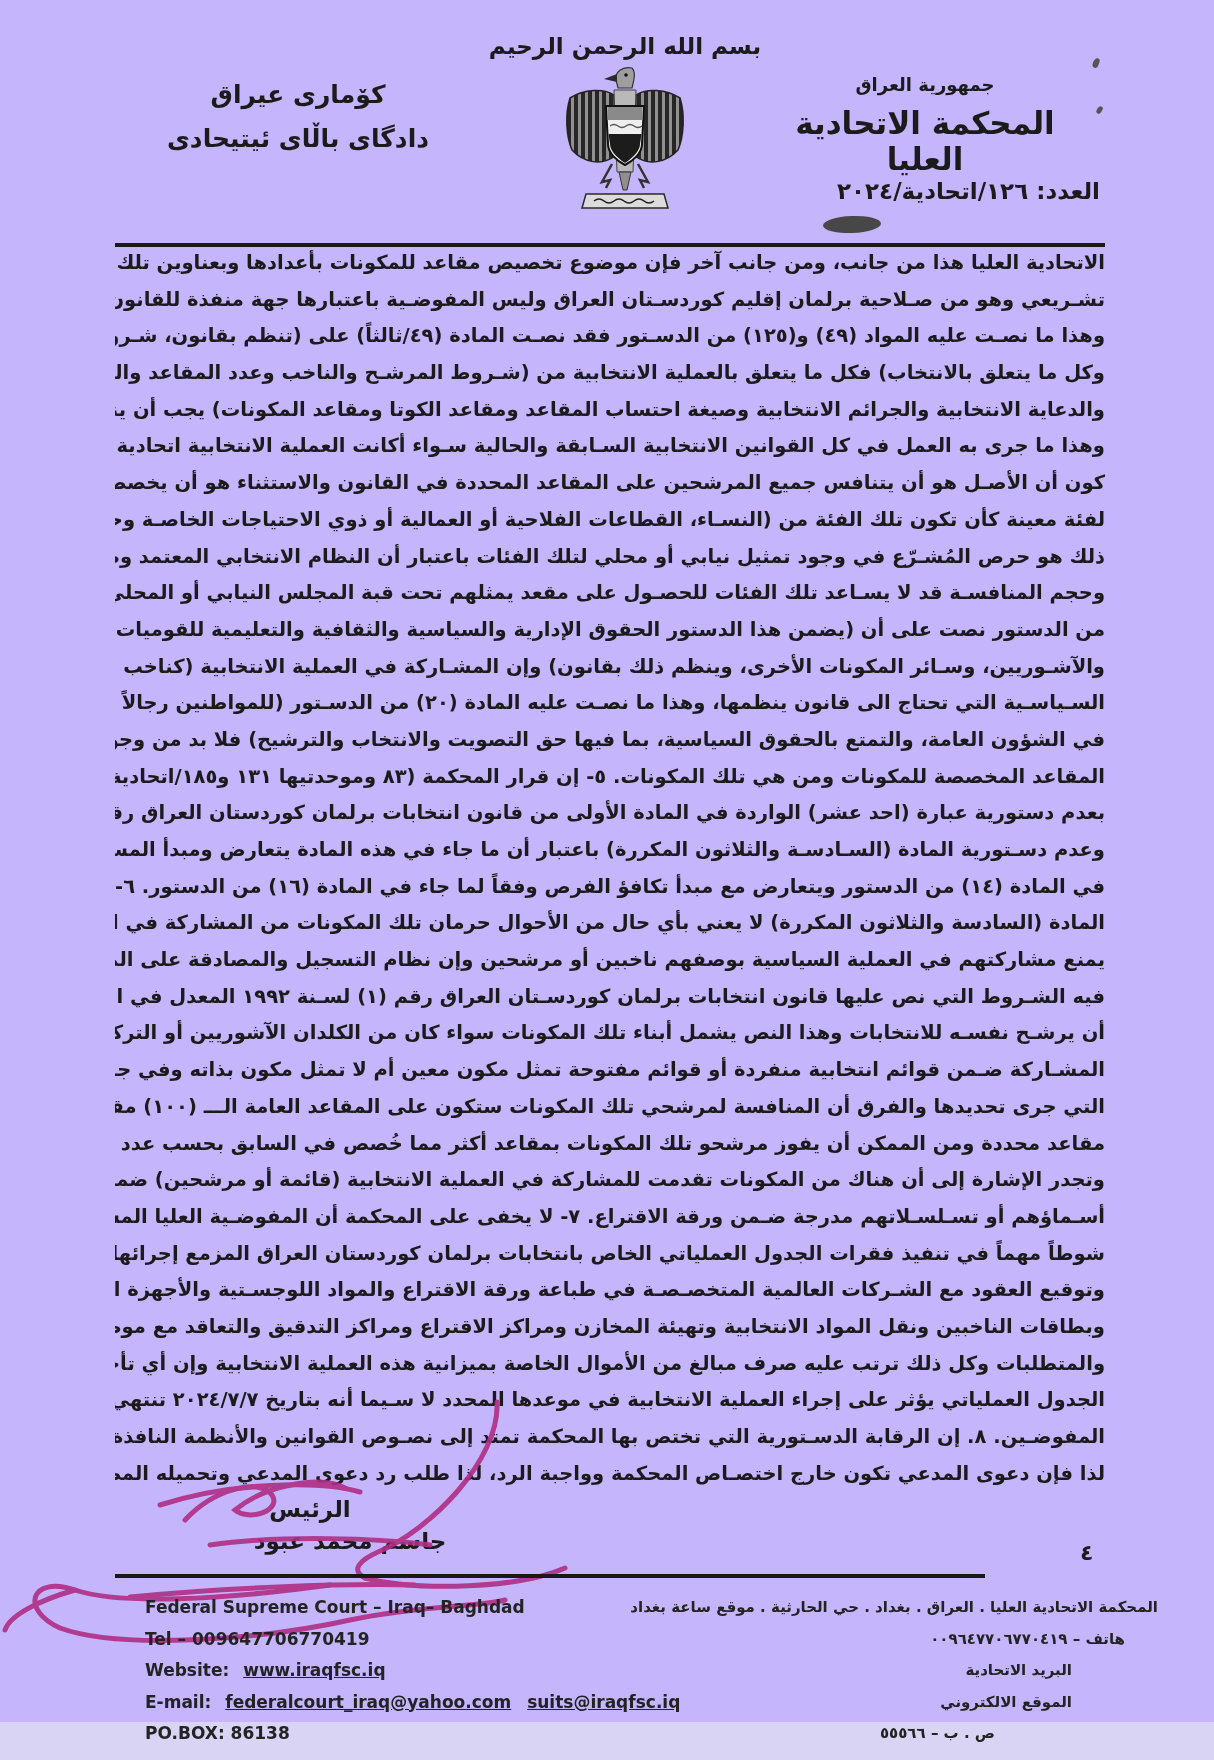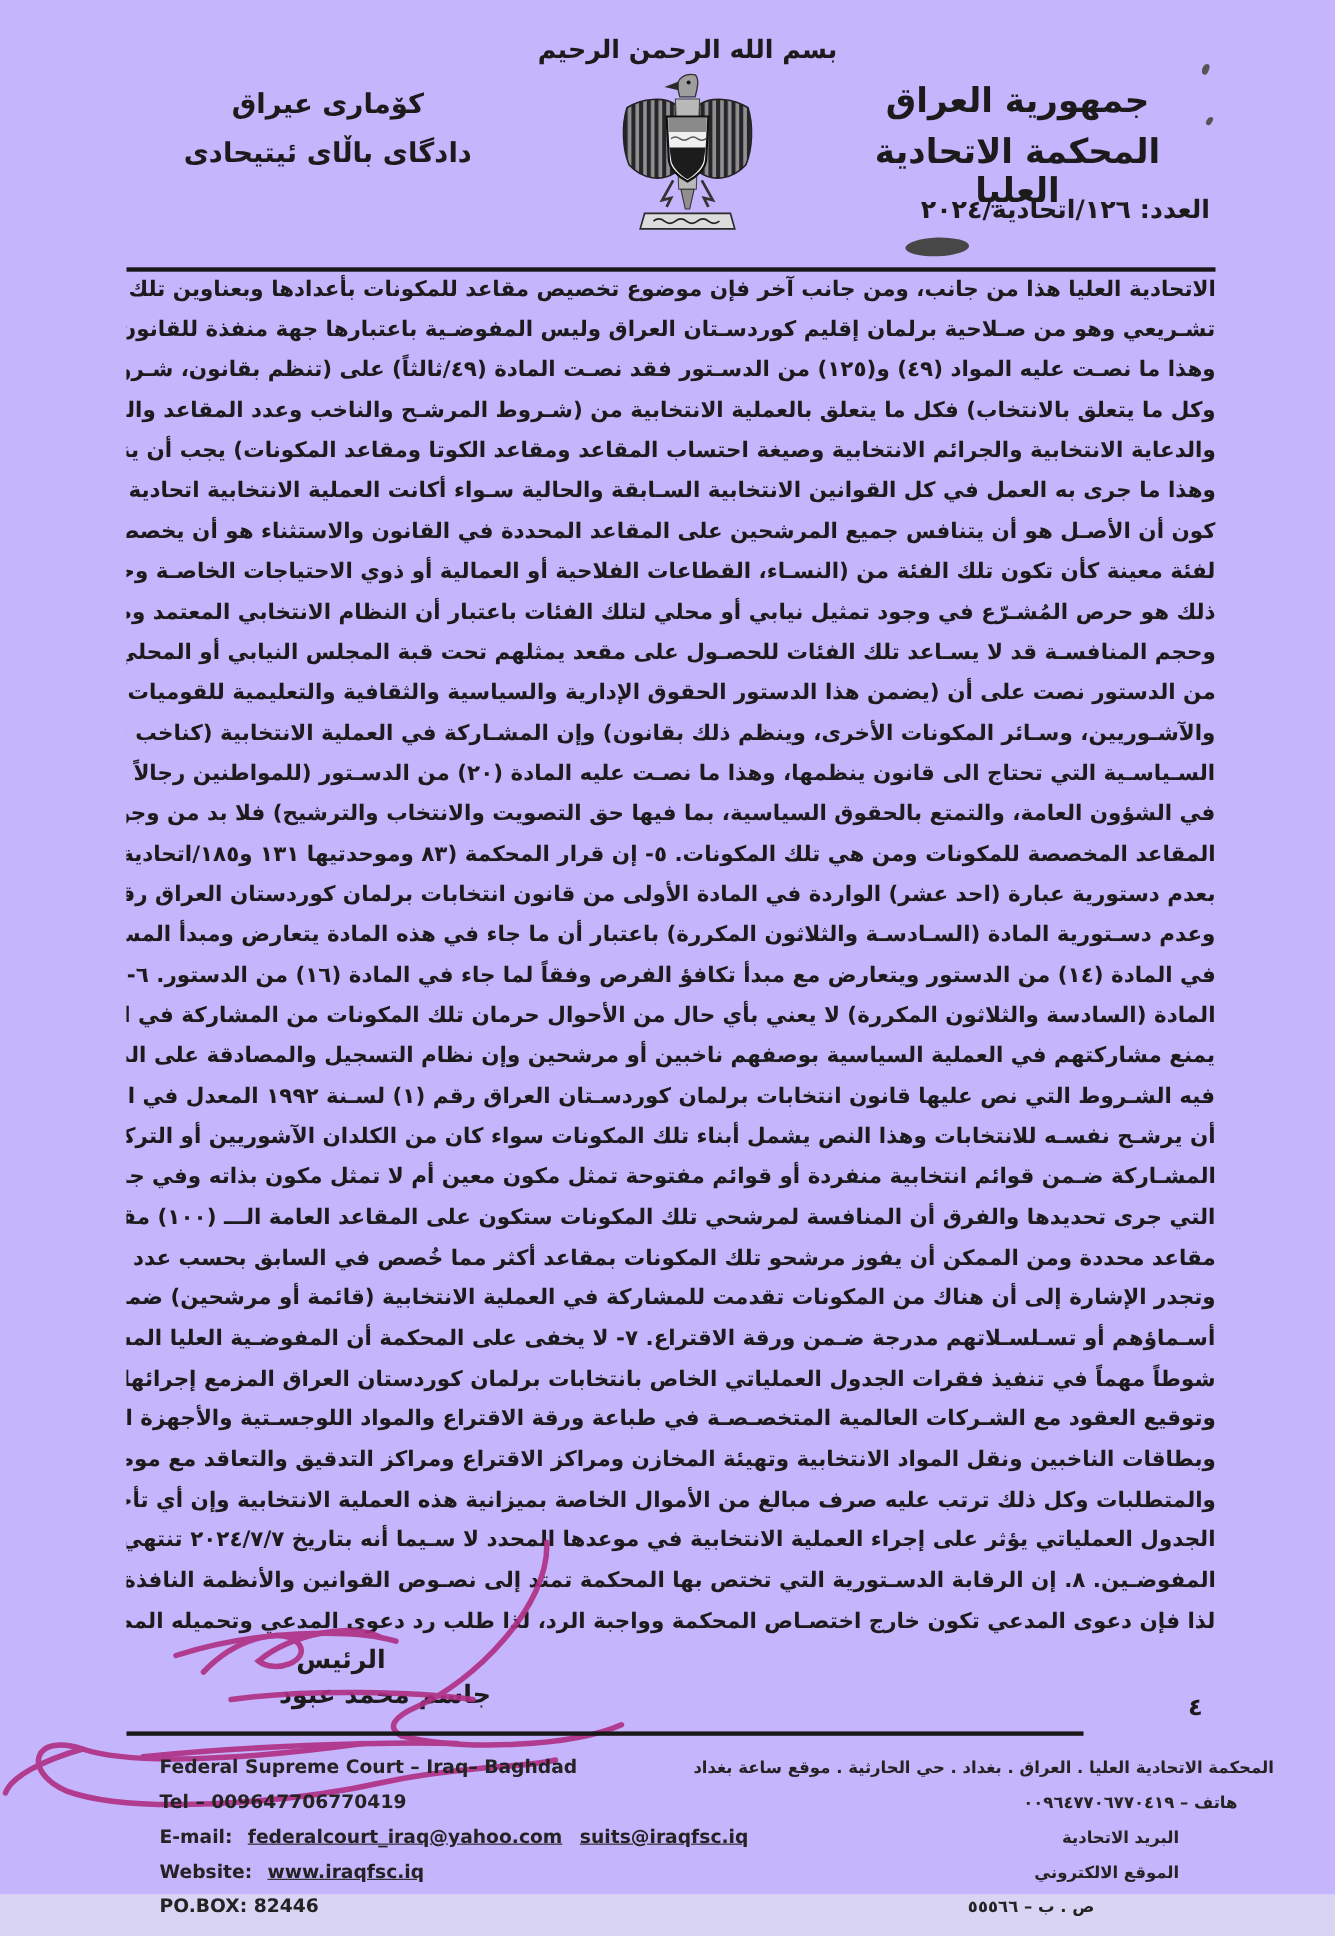--- a/index.html
+++ b/index.html
@@ -6,21 +6,21 @@
   .page{position:relative;width:1214px;height:1760px;margin:0 auto;background:#c4b5fd;
         font-family:"DejaVu Sans",sans-serif;color:#1b1b1b;overflow:hidden;}
   .shade{position:absolute;left:0;top:1722px;width:100%;height:38px;background:#ececec;opacity:.55;}
   .speck{position:absolute;background:#555;border-radius:60% 40% 50% 50%;}
   .s1{left:1093px;top:58px;width:6px;height:10px;transform:rotate(18deg);}
   .s2{left:1097px;top:106px;width:5px;height:8px;transform:rotate(30deg);}
   .bismillah{position:absolute;left:460px;top:33px;width:330px;text-align:center;direction:rtl;
              font-size:23px;font-weight:bold;}
   .emblem{position:absolute;left:560px;top:64px;width:130px;height:150px;}
   .hdr-right{position:absolute;left:760px;top:74px;width:330px;text-align:center;direction:rtl;}
-  .h-country{font-size:31px;font-weight:bold;margin-bottom:10px;}
+  .h-country{font-size:18px;font-weight:bold;margin-bottom:10px;}
   .h-court{font-size:31px;font-weight:bold;letter-spacing:-1px;}
   .hdr-left{position:absolute;left:128px;top:80px;width:340px;text-align:center;direction:rtl;}
   .k-country{font-size:25px;font-weight:bold;margin-bottom:15px;}
   .k-court{font-size:25px;font-weight:bold;}
   .doc-number{position:absolute;left:795px;top:178px;width:305px;text-align:right;direction:rtl;
               font-size:23px;font-weight:bold;}
   .rule{position:absolute;background:#191919;}
   .rule-top{left:115px;top:243px;width:990px;height:4px;}
   .rule-bottom{left:115px;top:1574px;width:870px;height:4px;}
   .blob{position:absolute;left:823px;top:216px;width:58px;height:17px;background:#474747;
@@ -153,29 +153,29 @@
   </svg>
 
   <div class="pagenum">٤</div>
 
   <div class="rule rule-bottom"></div>
 
   <div class="foot-en">
     <div class="fr">Federal Supreme Court – Iraq– Baghdad</div>
     <div class="fr">Tel – 009647706770419</div>
     <div class="fr">
+      <span class="lbl">Website:</span>
+      <span class="u">www.iraqfsc.iq</span>
+    </div>
+    <div class="fr">
       <span class="lbl">E-mail:</span>
       <span class="u">federalcourt_iraq@yahoo.com</span>
       <span class="u">suits@iraqfsc.iq</span>
     </div>
-    <div class="fr">
-      <span class="lbl">Website:</span>
-      <span class="u">www.iraqfsc.iq</span>
-    </div>
-    <div class="fr">PO.BOX: 82446</div>
+    <div class="fr">PO.BOX: 86138</div>
   </div>
 
   <div class="foot-ar">
     <div class="fr">المحكمة الاتحادية العليا . العراق . بغداد . حي الحارثية . موقع ساعة بغداد</div>
     <div class="fr">هاتف – ٠٠٩٦٤٧٧٠٦٧٧٠٤١٩</div>
     <div class="fr">البريد الاتحادية</div>
     <div class="fr">الموقع الالكتروني</div>
     <div class="fr">ص . ب – ٥٥٥٦٦</div>
   </div>
 

